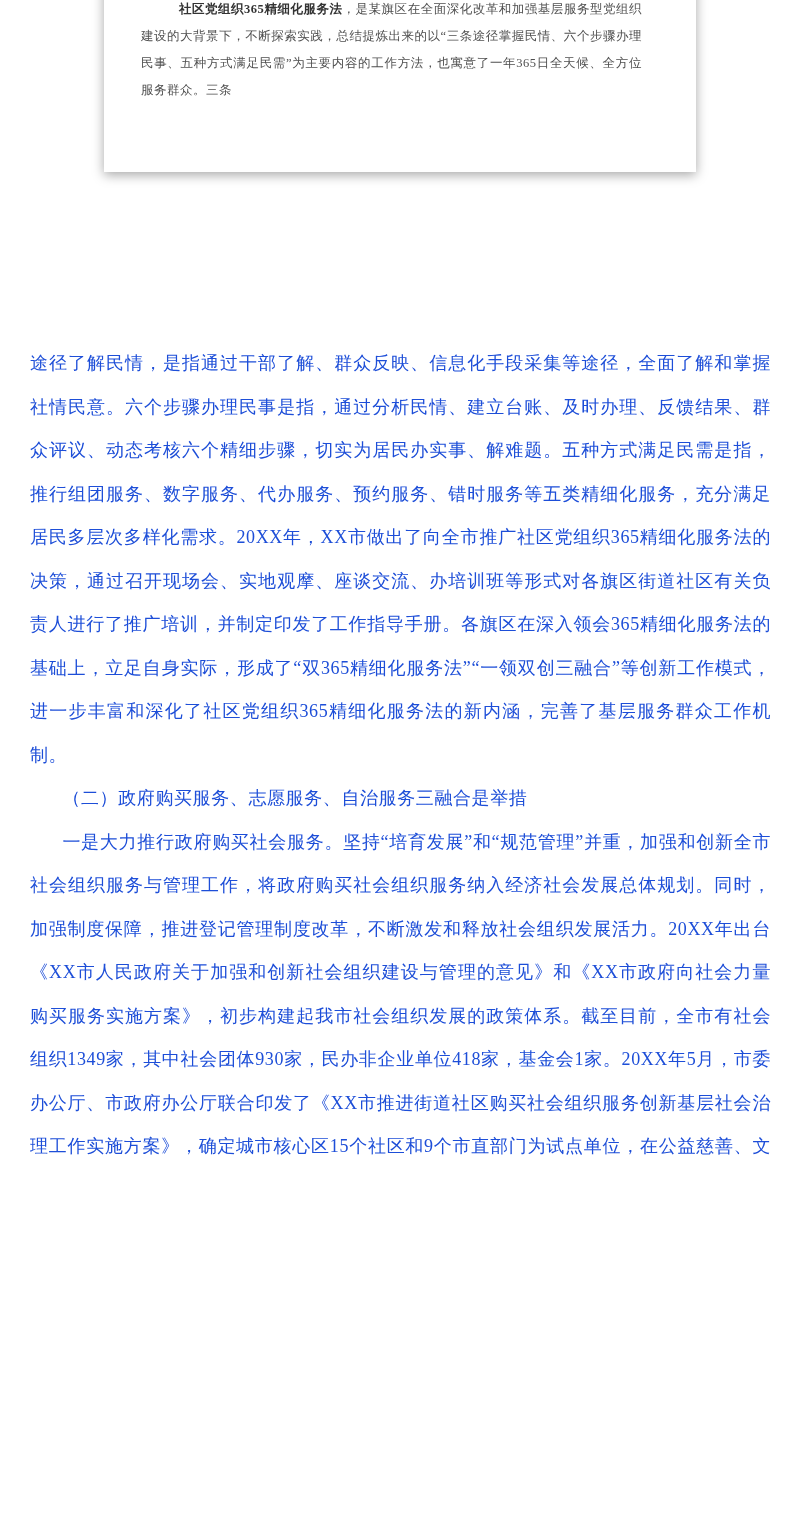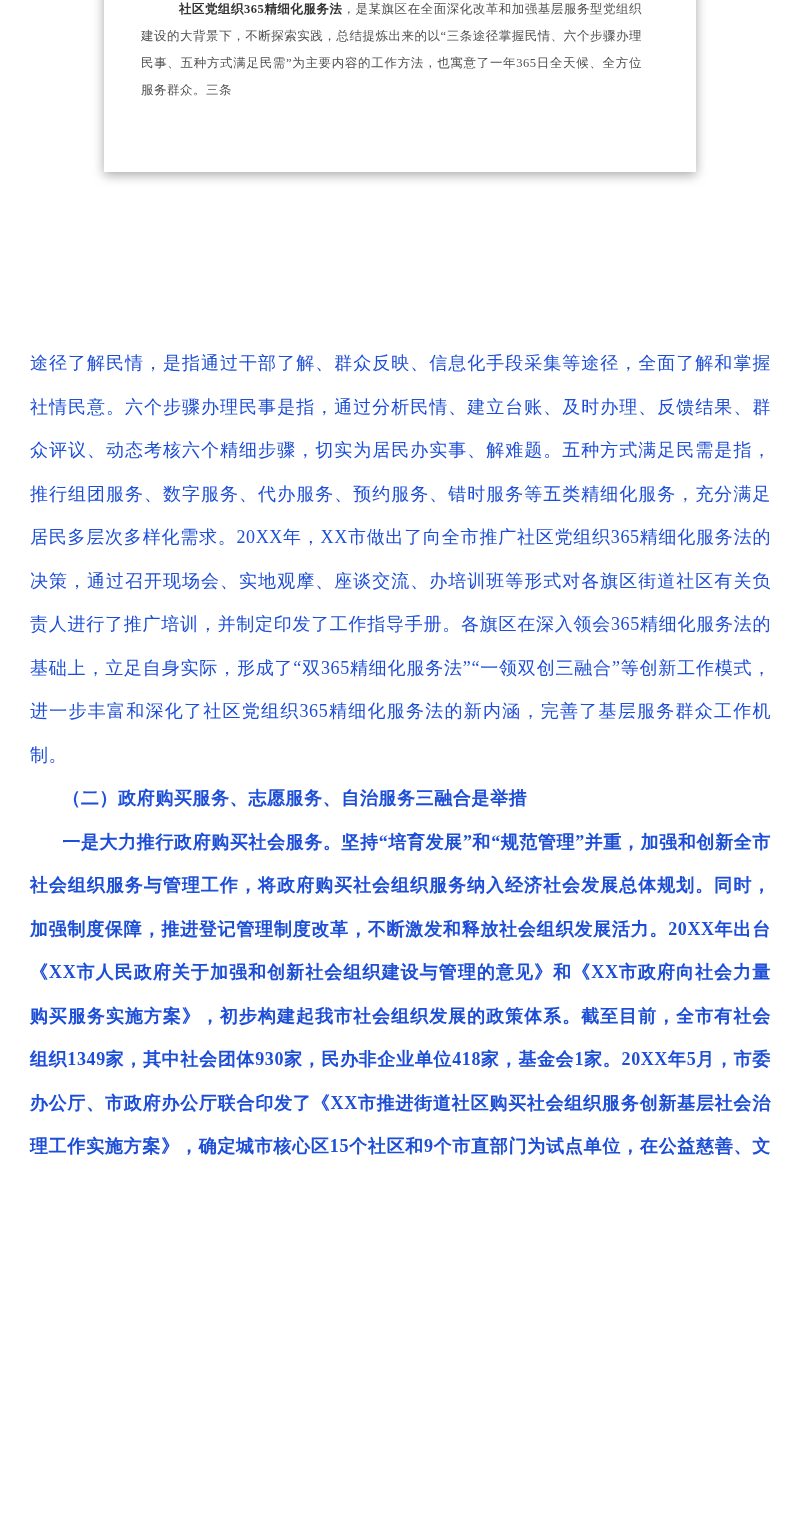--- a/index.html
+++ b/index.html
@@ -46,21 +46,21 @@
     width: 741px;
   }
   .para {
     margin: 0;
     font-size: 18px;
     line-height: 43.5px;
     color: #1d4ed8;
     text-align: justify;
     letter-spacing: 0.6px;
   }
-  .p-indent { text-indent: 1.8em; font-weight: bold; }
+  .p-indent { text-indent: 1.8em; }
   .p-loose { line-height: 54px; }
 
   
   .footer-note {
     position: absolute;
     top: 1426px;
     left: 0;
     width: 100%;
     text-align: center;
     font-size: 30px;

